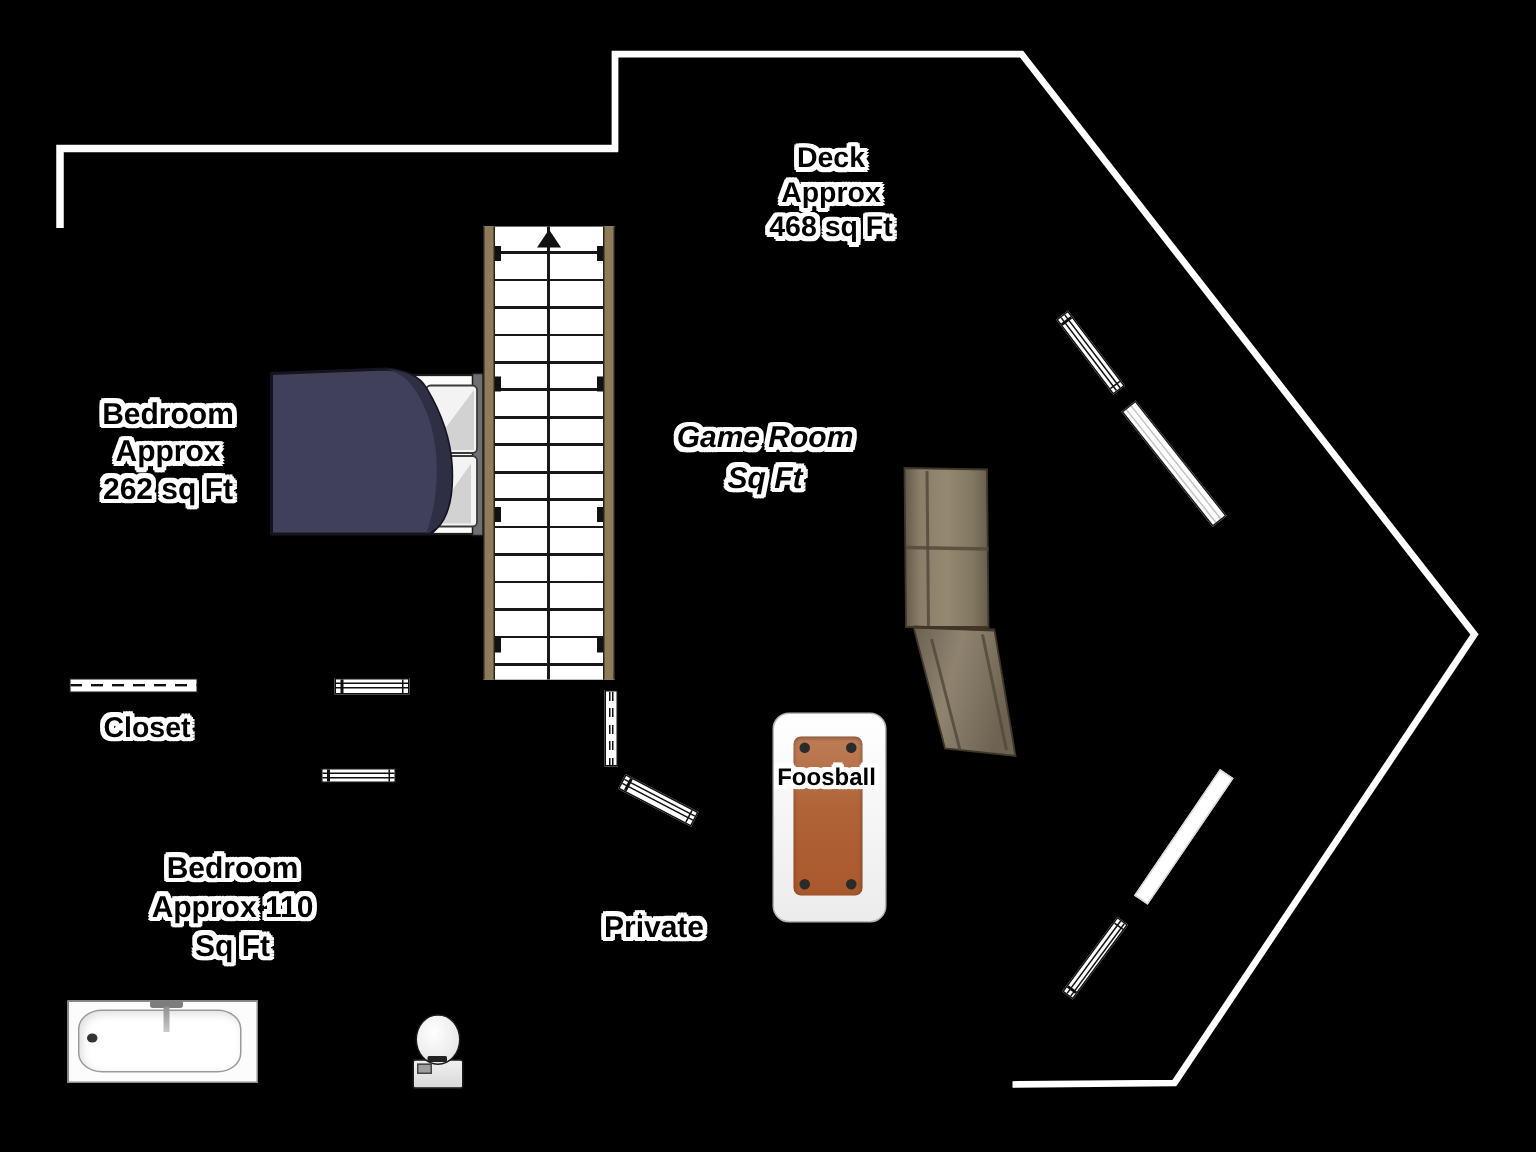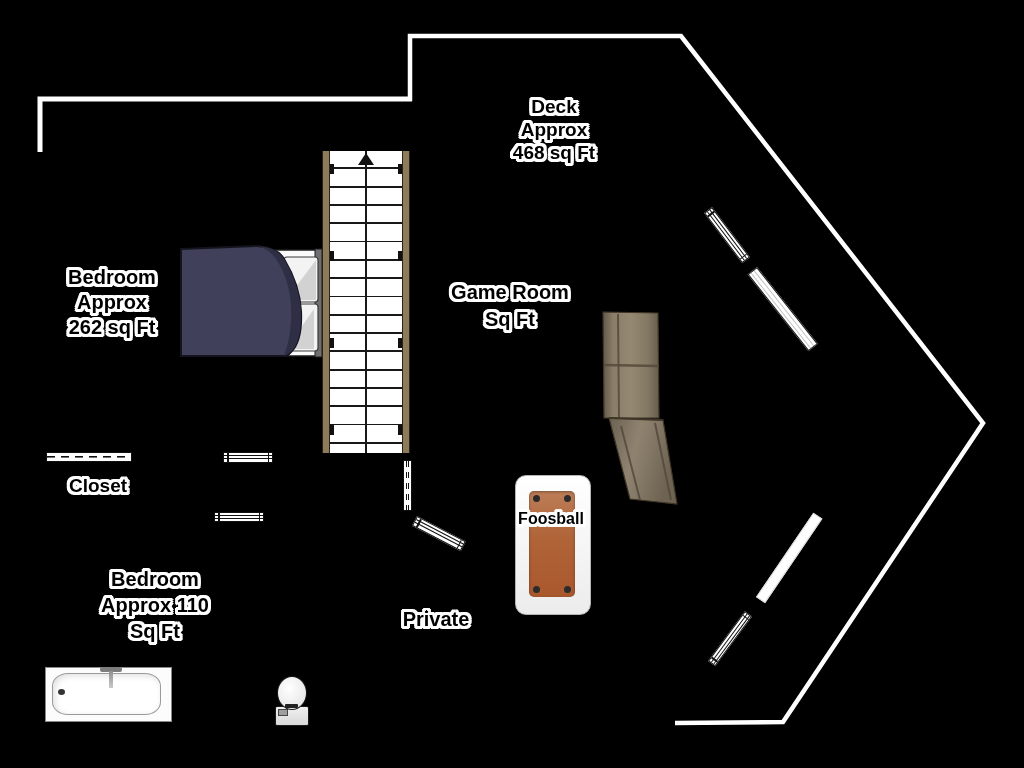--- a/index.html
+++ b/index.html
@@ -10,21 +10,21 @@
   
   .plan-label{position:absolute;transform:translate(-50%,-50%);text-align:center;
     font-weight:bold;color:#000;z-index:20;white-space:nowrap;
     text-shadow:3px 0 0 #fff,-3px 0 0 #fff,0 3px 0 #fff,0 -3px 0 #fff,
       2px 2px 0 #fff,-2px 2px 0 #fff,2px -2px 0 #fff,-2px -2px 0 #fff,
       3px 2px 0 #fff,-3px 2px 0 #fff,3px -2px 0 #fff,-3px -2px 0 #fff,
       2px 3px 0 #fff,-2px 3px 0 #fff,2px -3px 0 #fff,-2px -3px 0 #fff;}
   .plan-label .lbl-line{display:block;}
   #label-deck{left:554px;top:90px;font-size:19px;line-height:23px;margin-top:39px;}
   #label-bedroom{left:112px;top:302px;font-size:20px;line-height:25px;}
-  #label-gameroom{left:510px;top:306px;font-size:20px;line-height:27px;}
+  #label-gameroom{left:510px;top:306px;font-size:20px;line-height:27px;font-style:italic;}
   #label-closet{left:98px;top:486px;font-size:19px;}
   #label-bathroom{left:155px;top:605px;font-size:20px;line-height:26px;}
   #label-private{left:436px;top:619px;font-size:20px;}
   #label-foosball{left:551px;top:519px;font-size:16px;z-index:25;}
 
   
   #staircase{position:absolute;left:322px;top:151px;width:88px;height:302px;
     background:#fff;z-index:2;}
   .stair-rail{position:absolute;top:0;bottom:0;width:6px;background:#8d7b5c;
     border-left:1px solid #2b2415;border-right:1px solid #2b2415;}

